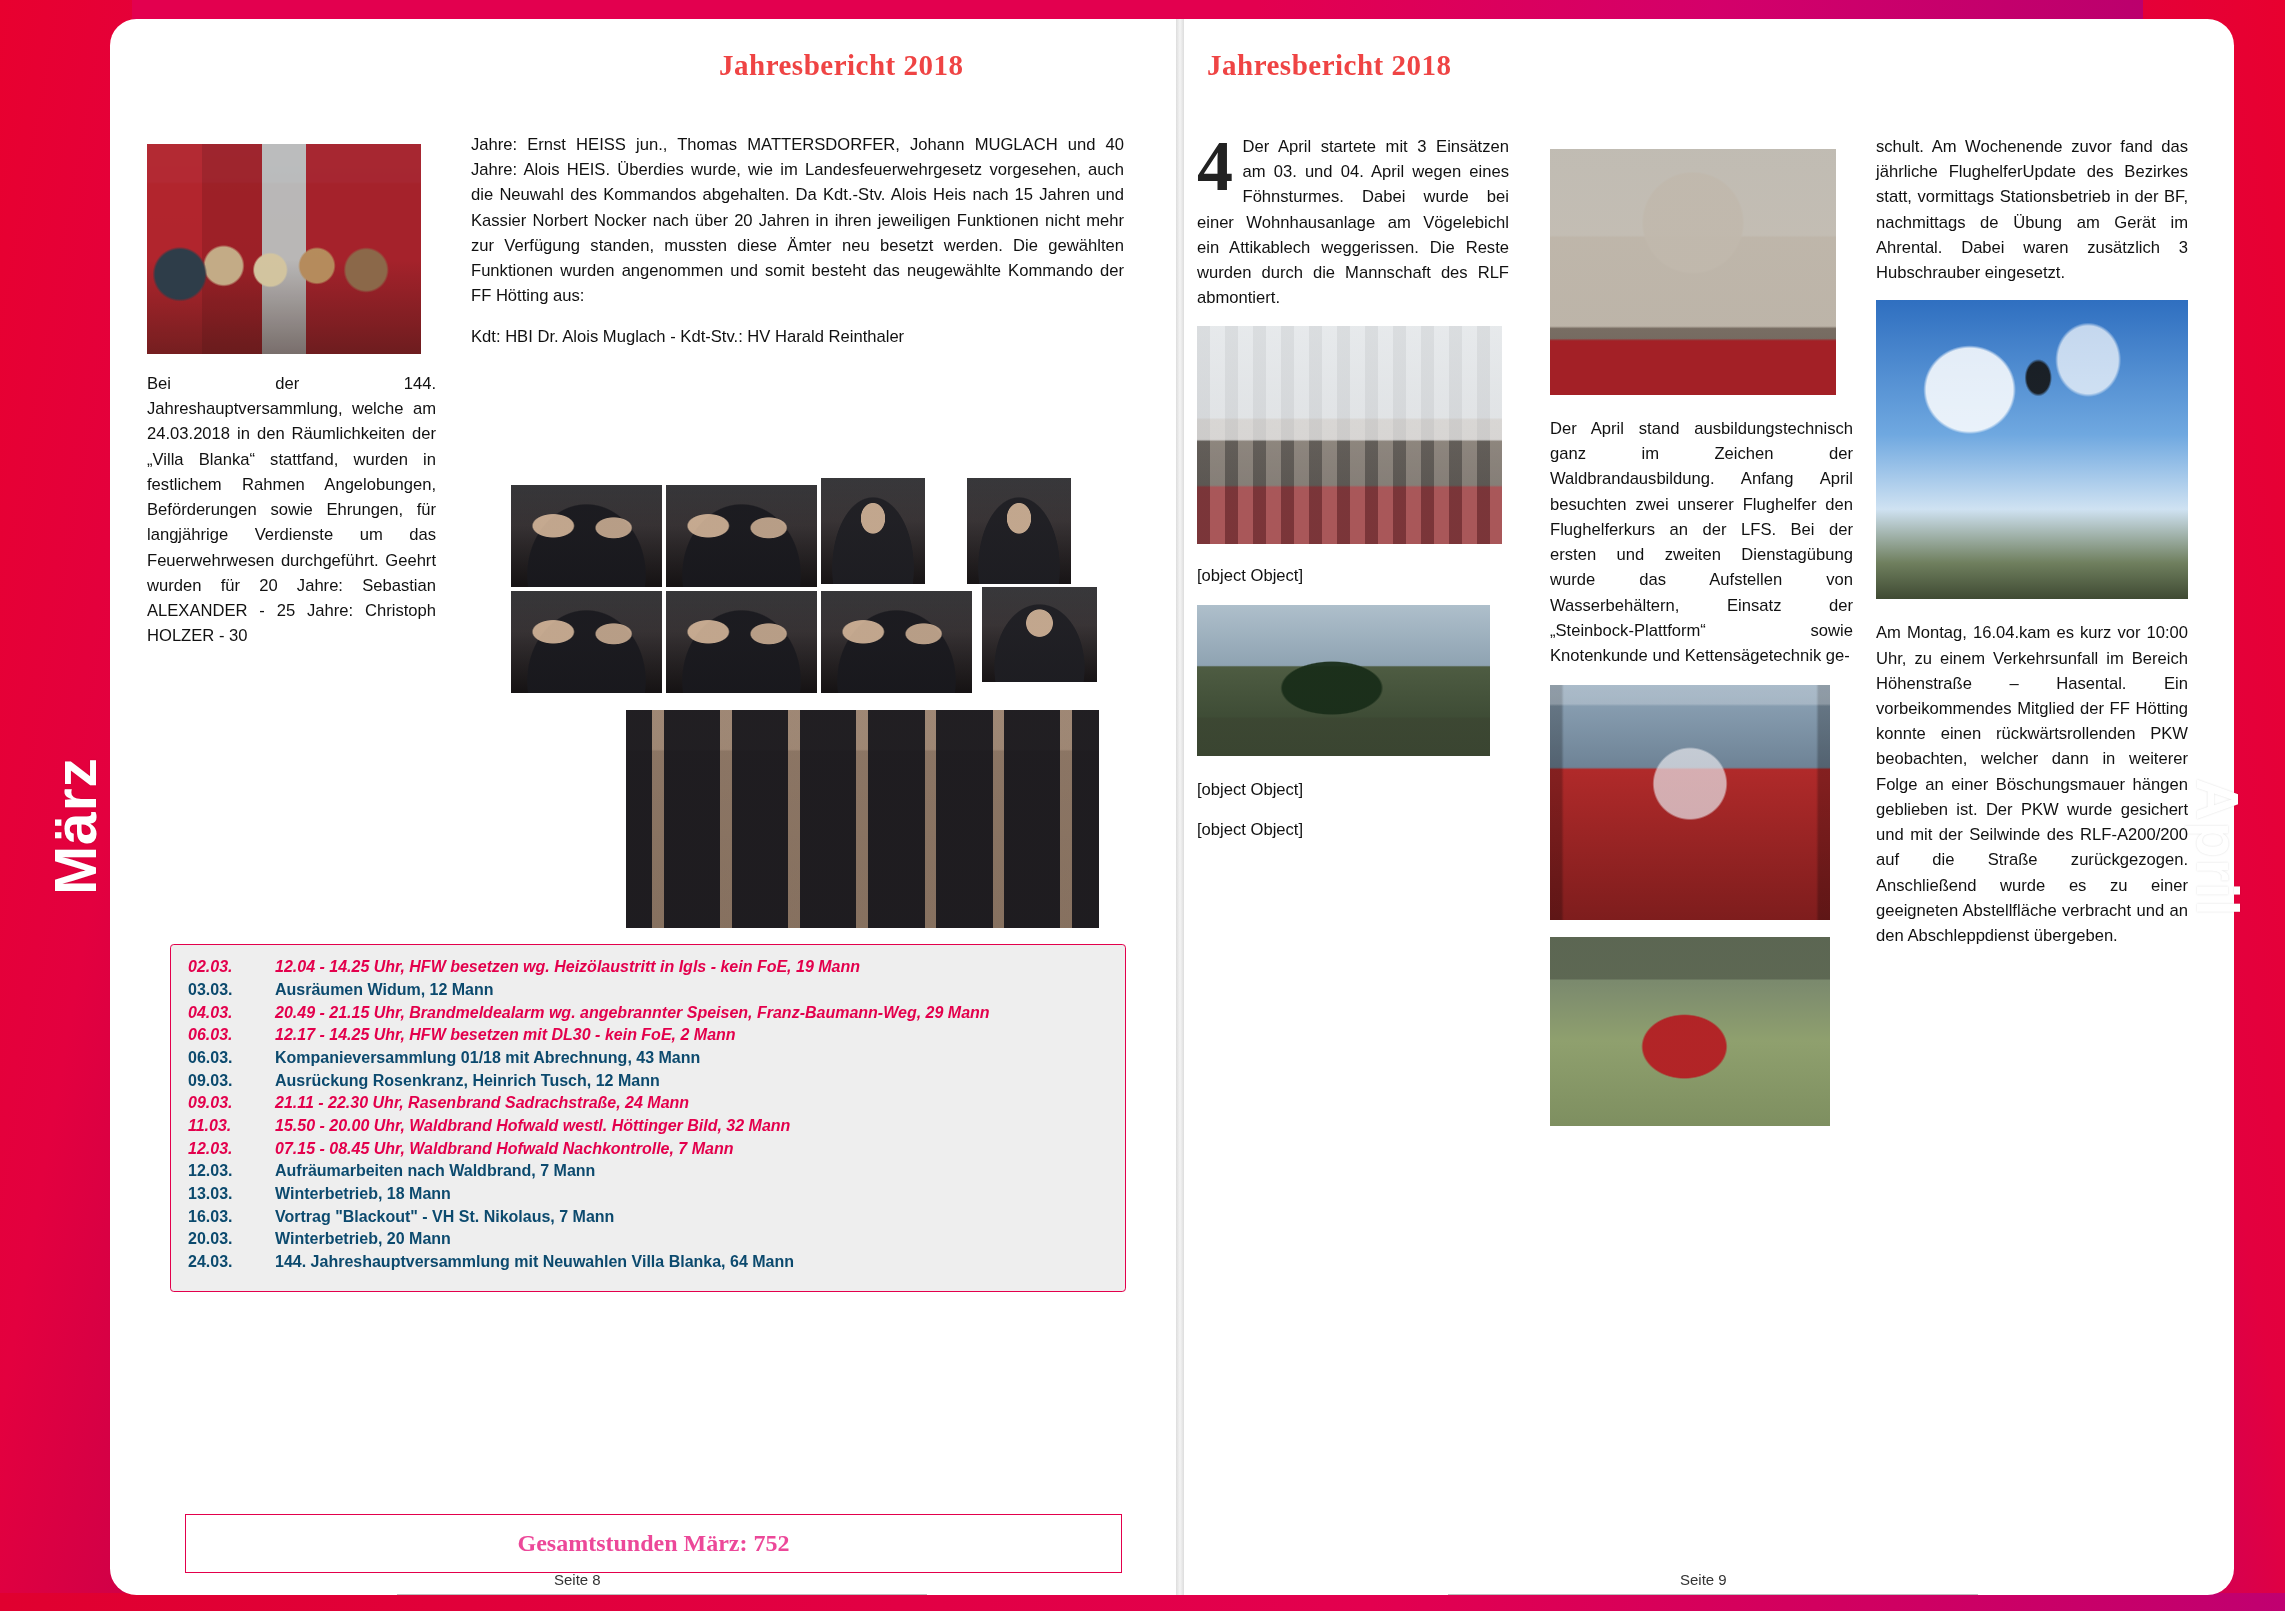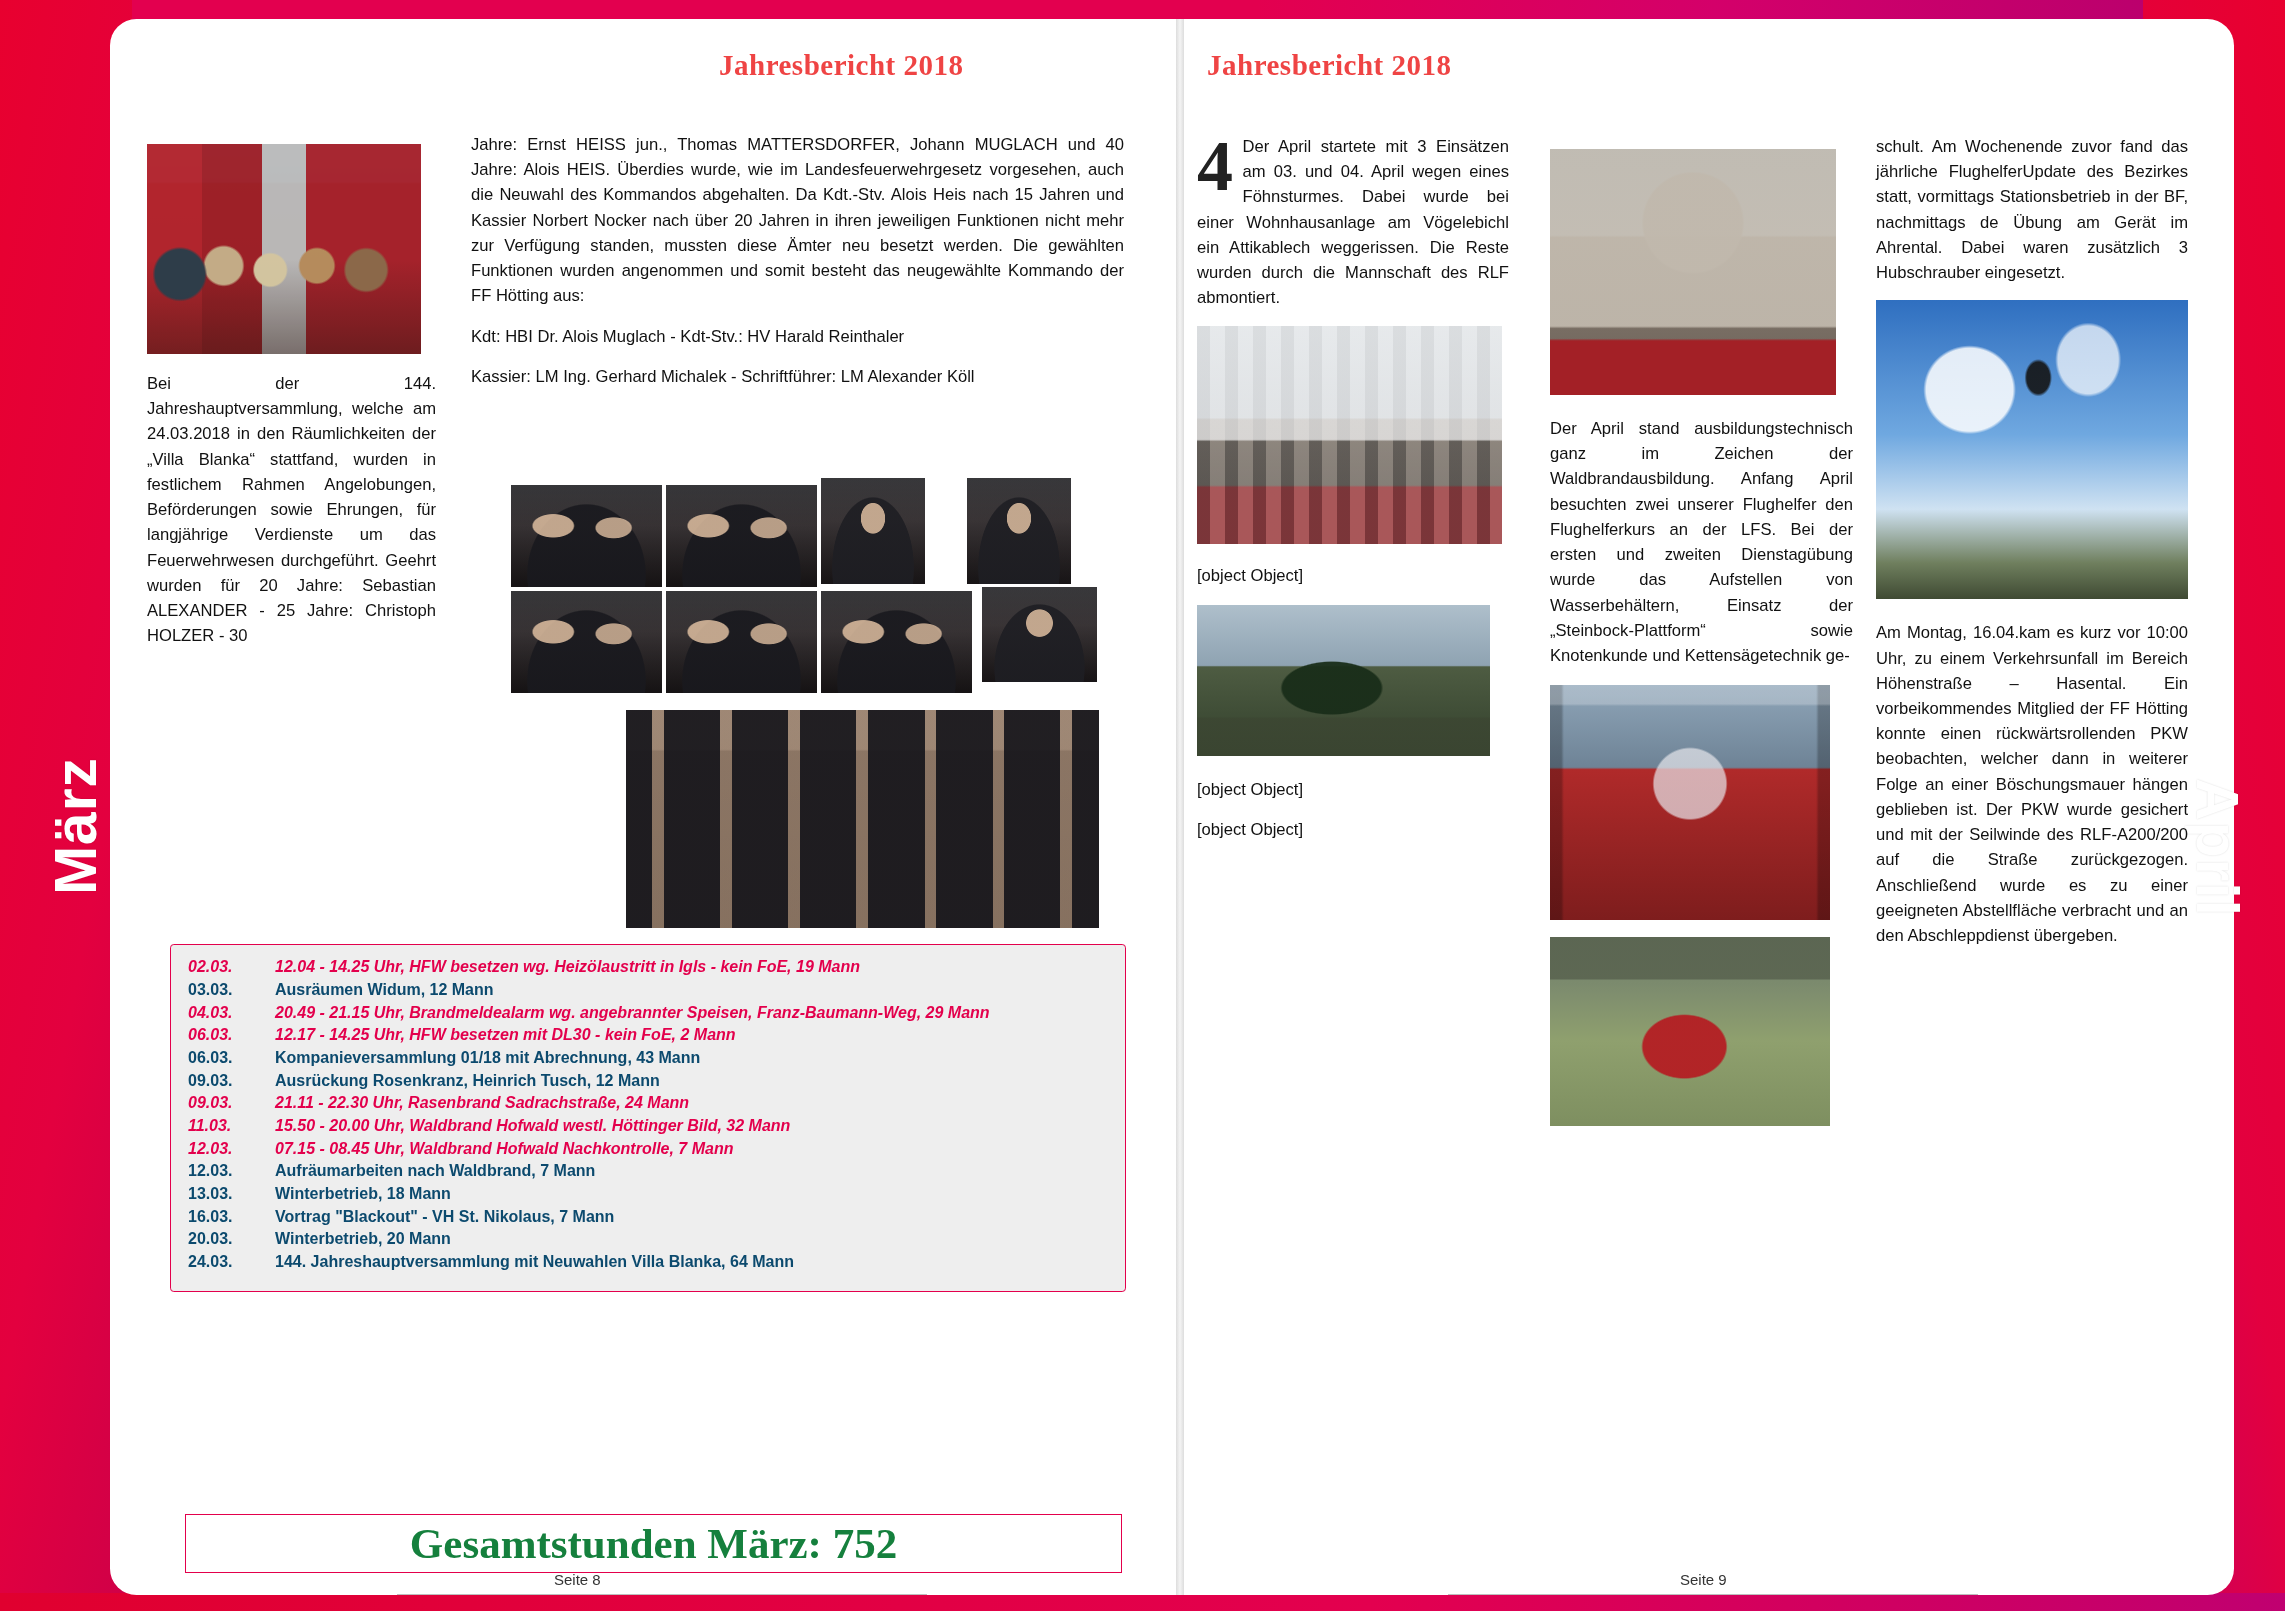--- a/index.html
+++ b/index.html
@@ -203,21 +203,21 @@
   .ev-txt  { flex:1; }
   .ev-red { color:#e3004c; font-style:italic; font-weight:bold; }
   .ev-black { color:#0c4a6e; font-weight:bold; }
 
   .total-box {
     position:absolute;
     border:1.9px solid #e3004c;
     background:#fff;
     display:flex; align-items:center; justify-content:center;
     font-family:"Liberation Serif", serif;
-    font-weight:bold; color:#15803d; font-size:43px;
+    font-weight:bold; color:#ec4899; font-size:24px;
   }
 
   .page-num {
     position:absolute; font-size:15px; color:#333;
     font-family:"Liberation Sans", sans-serif;
   }
   .page-rule { position:absolute; height:0.9px; background:#bdbdbd; }
 </style>
 </head>
 <body>
@@ -238,21 +238,20 @@
 <div class="jb-title jb-right">Jahresbericht 2018</div>
 
 <div class="col" style="left:147px; top:144px; width:289px;">
   <div class="photo ph1" style="position:relative; left:0; top:0; width:274px; height:210px; margin:0 0 17px 0;"></div>
   <p>Bei der 144. Jahreshauptversammlung, welche am 24.03.2018 in den Räumlichkeiten der „Villa Blanka“ stattfand, wurden in festlichem Rahmen Angelobungen, Beförderungen sowie Ehrungen, für langjährige Verdienste um das Feuerwehrwesen durchgeführt. Geehrt wurden für 20 Jahre: Sebastian ALEXANDER - 25 Jahre: Christoph HOLZER - 30</p>
 </div>
 
 <div class="col" style="left:471px; top:132px; width:653px;">
   <p>Jahre: Ernst HEISS jun., Thomas MATTERSDORFER, Johann MUGLACH und 40 Jahre: Alois HEIS. Überdies wurde, wie im Landesfeuerwehrgesetz vorgesehen, auch die Neuwahl des Kommandos abgehalten. Da Kdt.-Stv. Alois Heis nach 15 Jahren und Kassier Norbert Nocker nach über 20 Jahren in ihren jeweiligen Funktionen nicht mehr zur Verfügung standen, mussten diese Ämter neu besetzt werden. Die gewählten Funktionen wurden angenommen und somit besteht das neugewählte Kommando der FF Hötting aus:</p>
   <p>Kdt: HBI Dr. Alois Muglach - Kdt-Stv.: HV Harald Reinthaler</p>
-  <p>Kassier: LM Ing. Gerhard Michalek  -  Schriftführer: LM Alexander Köll</p>
 </div>
 
 <div class="photo phdark two" style="left:511px;  top:485px; width:151px; height:102px;"></div>
 <div class="photo phdark two" style="left:666px;  top:485px; width:151px; height:102px;"></div>
 <div class="photo phdark" style="left:821px;  top:478px; width:104px; height:106px;"></div>
 <div class="photo phdark" style="left:967px; top:478px; width:104px; height:106px;"></div>
 
 <div class="photo phdark two" style="left:511px;  top:591px; width:151px; height:102px;"></div>
 <div class="photo phdark two" style="left:666px;  top:591px; width:151px; height:102px;"></div>
 <div class="photo phdark two" style="left:821px;  top:591px; width:151px; height:102px;"></div>

